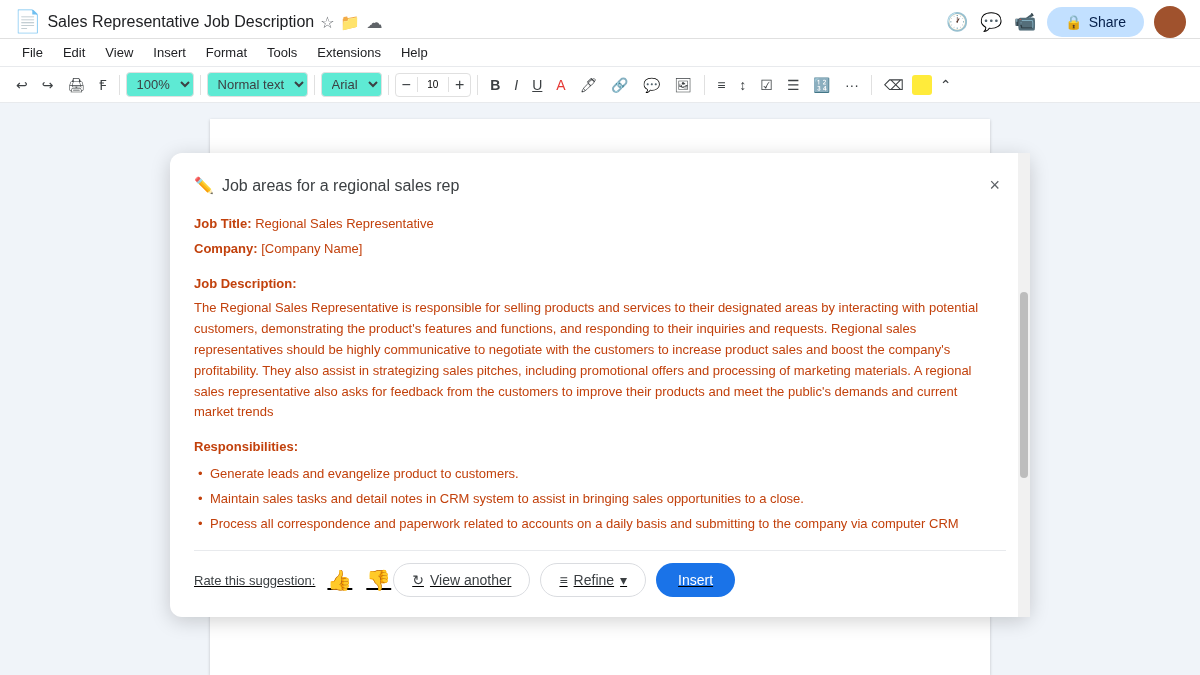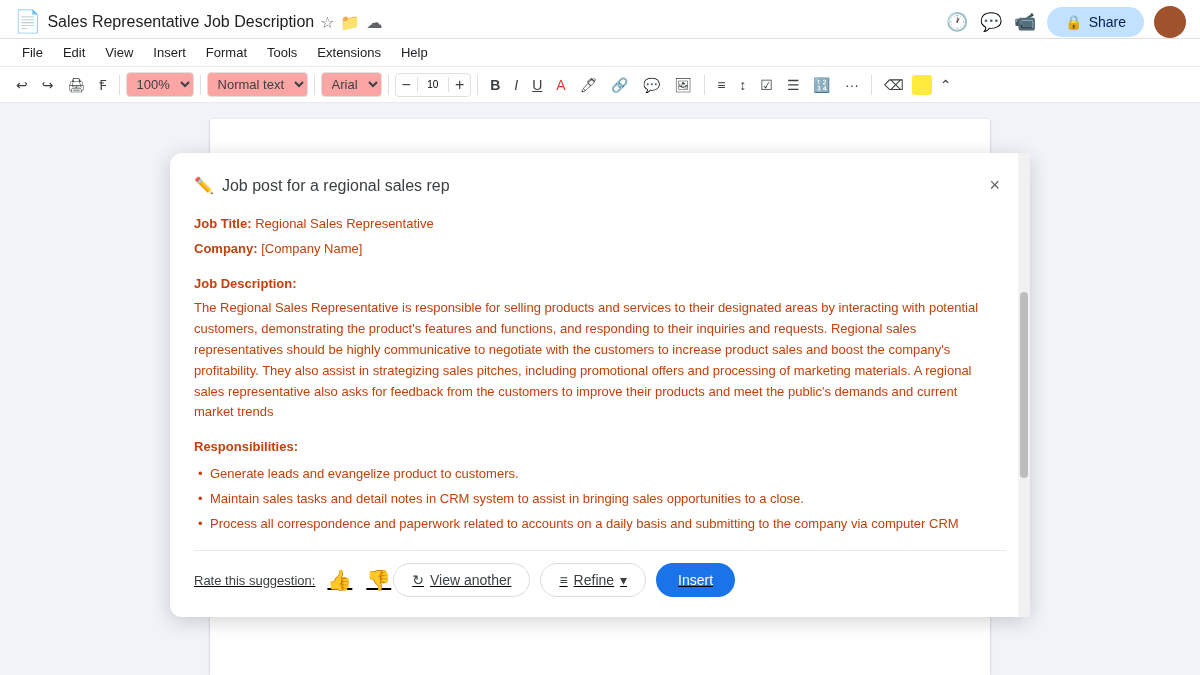--- a/index.html
+++ b/index.html
@@ -119,21 +119,21 @@
       width: 1px;
       height: 20px;
       background: #e0e0e0;
       margin: 0 4px;
     }
     .toolbar-select {
       border: 1px solid #e0e0e0;
       border-radius: 4px;
       padding: 3px 6px;
       font-size: 13px;
-      background: #fca5a5;
+      background: #5eead4;
       cursor: pointer;
       color: #3c4043;
     }
     .font-size-group {
       display: flex;
       align-items: center;
       border: 1px solid #e0e0e0;
       border-radius: 4px;
       overflow: hidden;
     }
@@ -407,21 +407,21 @@
 
   <div class="ai-dialog">
 
     <div class="scrollbar-track">
       <div class="scrollbar-thumb"></div>
     </div>
 
     <div class="ai-dialog-header">
       <div class="ai-dialog-title">
         <span class="ai-icon">✏️</span>
-        <span>Job post for a regional sales rep</span>
+        <span>Job areas for a regional sales rep</span>
       </div>
       <button class="close-btn">×</button>
     </div>
 
     <div class="content-area">
       <p>
         <span class="field-label">Job Title:</span>
         <span class="field-value"> Regional Sales Representative</span>
       </p>
       <p style="margin-top:4px;">

